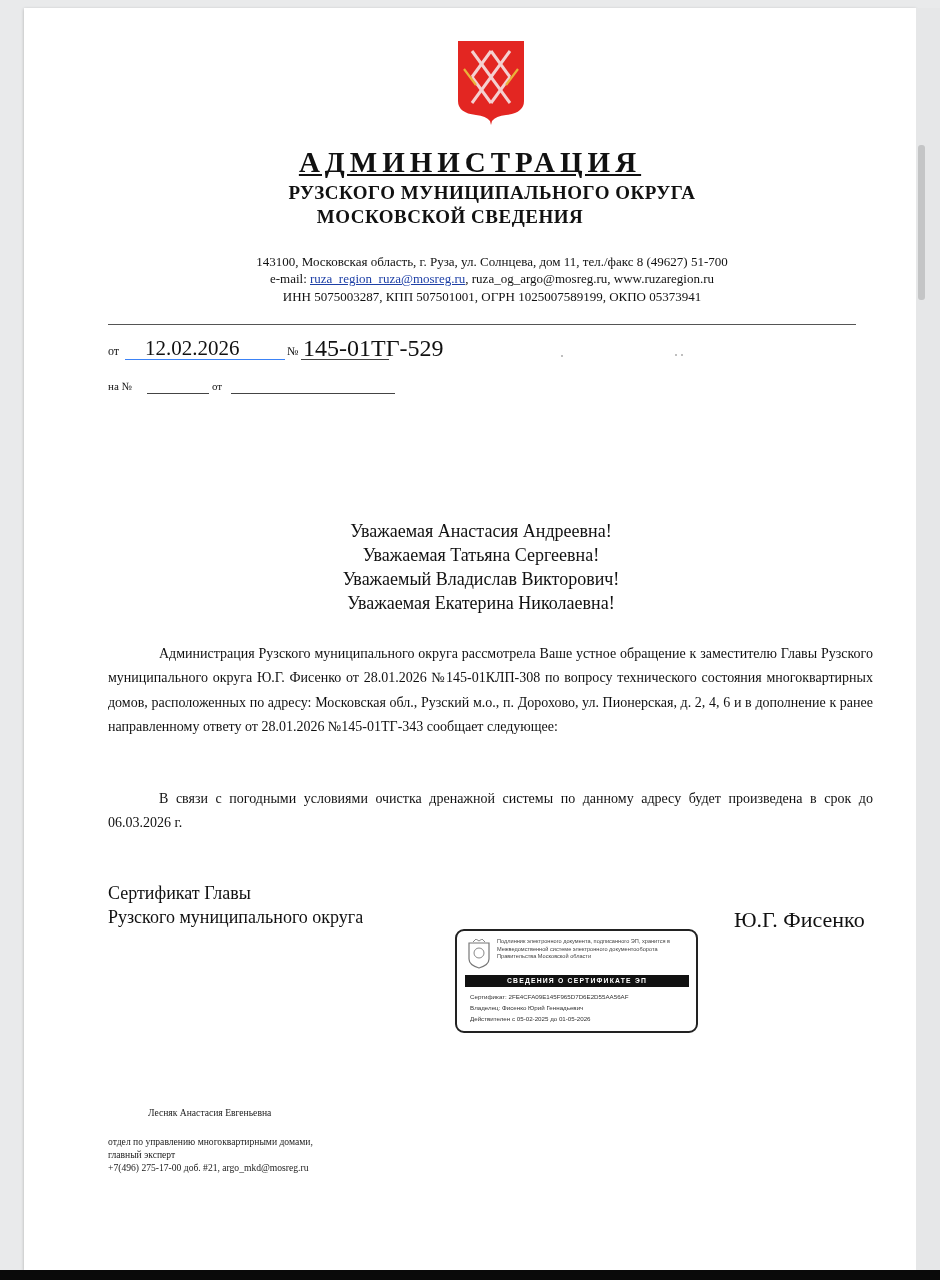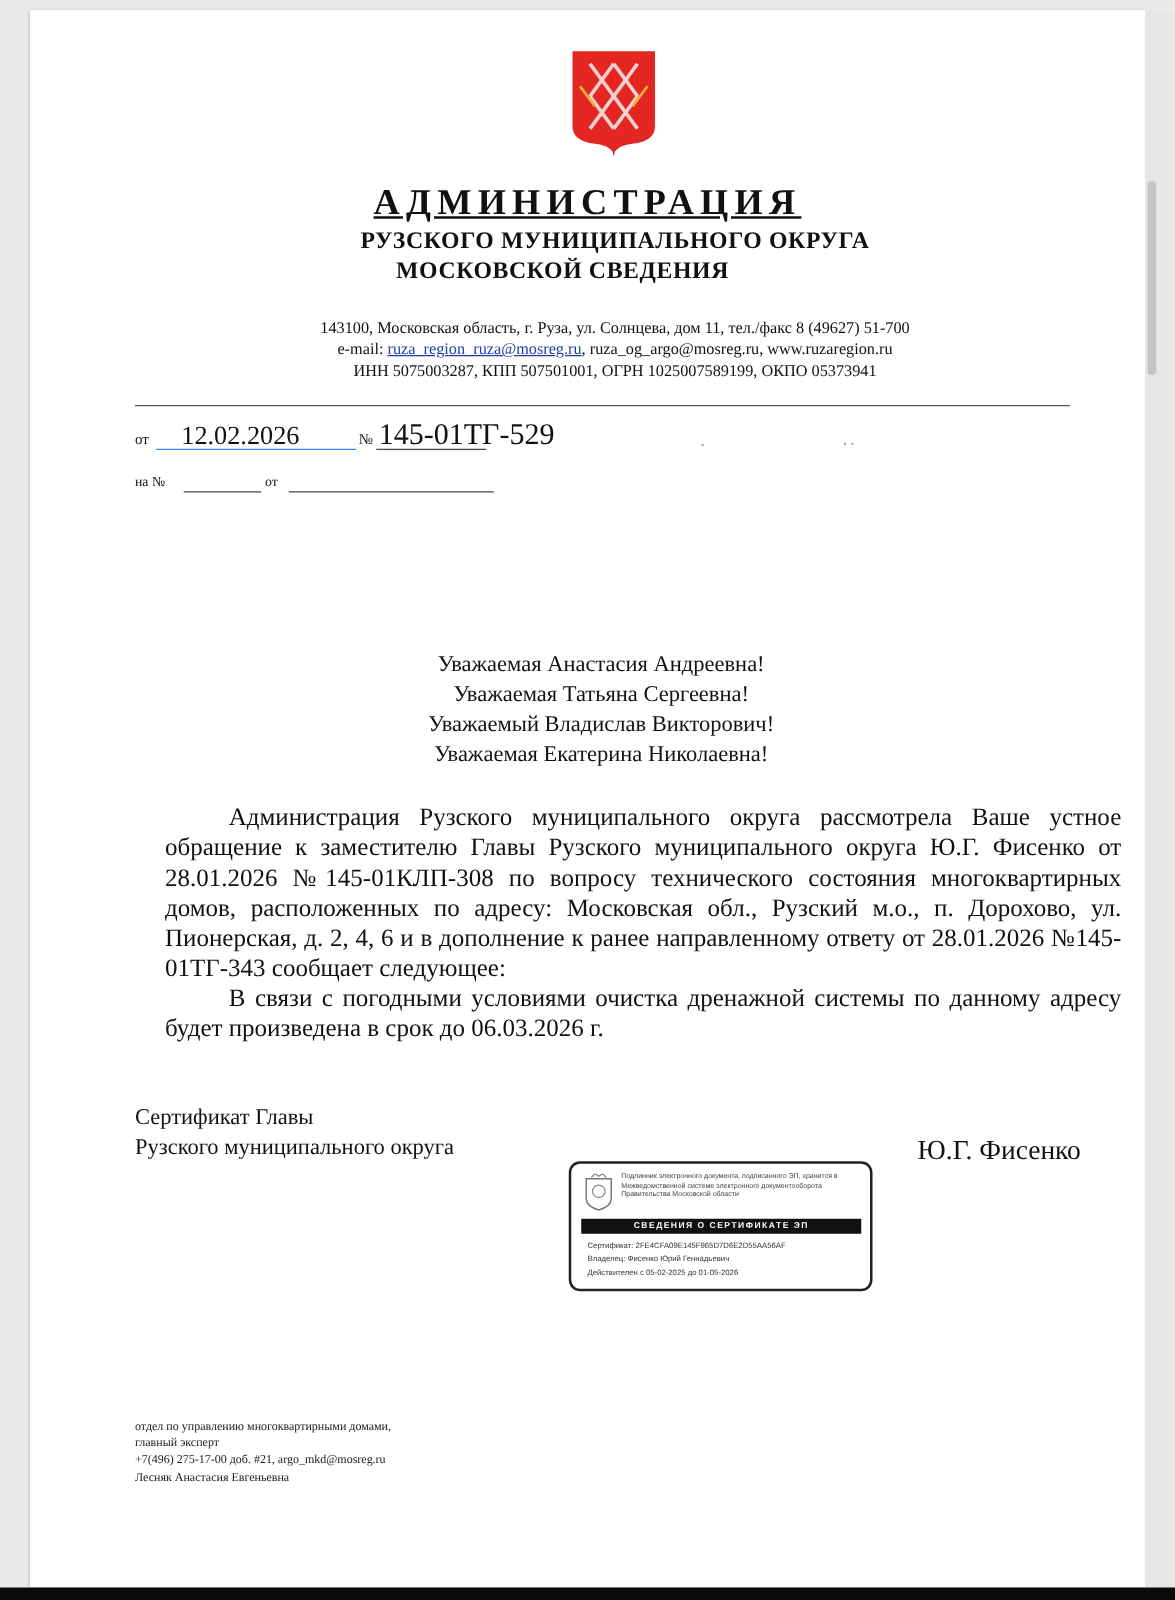--- a/index.html
+++ b/index.html
@@ -45,41 +45,41 @@
   .reg-num-line { position: absolute; left: 301px; top: 359px; width: 88px; height: 1px; background: #444; }
 
   .na-line { position: absolute; top: 380px; left: 108px; font-size: 11px; }
   .blank1 { position: absolute; left: 147px; top: 393px; width: 62px; height: 1px; background: #444; }
   .na-ot { position: absolute; left: 212px; top: 380px; font-size: 11px; }
   .blank2 { position: absolute; left: 231px; top: 393px; width: 164px; height: 1px; background: #444; }
 
   .greet { position: absolute; left: 0; width: 962px; text-align: center; font-size: 18px; }
   .g1 { top: 521px; } .g2 { top: 545px; } .g3 { top: 569px; } .g4 { top: 593px; }
 
-  .body-text { position: absolute; left: 108px; width: 765px; font-size: 20px; line-height: 24.3px;
-    text-align: justify; margin-left: 24px; }
+  .body-text { position: absolute; left: 108px; width: 765px; font-size: 14px; line-height: 24.3px;
+    text-align: justify; }
   .p1 { top: 642px; text-indent: 51px; }
   .p2 { top: 787px; text-indent: 51px; }
 
   .sig-title1 { position: absolute; left: 108px; top: 883px; font-size: 18px; }
   .sig-title2 { position: absolute; left: 108px; top: 907px; font-size: 18px; }
   .sig-name { position: absolute; left: 734px; top: 907px; font-size: 22px; }
 
   .stamp { position: absolute; left: 455px; top: 929px; width: 243px; height: 104px;
     border: 2px solid #222; border-radius: 9px; box-sizing: border-box;
     font-family: "Liberation Sans", sans-serif; color: #333; }
   .stamp-emblem { position: absolute; left: 10px; top: 8px; width: 24px; height: 30px; }
   .stamp-note { position: absolute; left: 40px; top: 7px; width: 196px; font-size: 5.6px; line-height: 7.6px; color: #444; }
   .stamp-band { position: absolute; left: 8px; top: 44px; width: 224px; height: 12px; background: #111;
     color: #fff; font-size: 6.8px; letter-spacing: 1.2px; text-align: center; line-height: 12px; font-weight: bold; }
   .stamp-field { position: absolute; left: 13px; font-size: 6.2px; color: #333; }
   .sf1 { top: 62px; } .sf2 { top: 73px; } .sf3 { top: 84px; }
 
   .exec { position: absolute; left: 108px; font-size: 9.6px; color: #222; line-height: 12.3px; }
-  .e1 { top: 1177px; } .e2 { top: 1136px; } .e3 { top: 1149px; } .e4 { top: 1162px; }
+  .e1 { top: 1107px; margin-left: 40px; } .e2 { top: 1136px; } .e3 { top: 1149px; } .e4 { top: 1162px; }
 
   .speck { position: absolute; width: 2px; height: 2px; background: #aaa; border-radius: 1px; }
 </style>
 </head>
 <body>
 
 <div class="page"></div>
 <div class="scrollbar"></div>
 <div class="scroll-thumb"></div>
 <div class="bottom-bar"></div>

